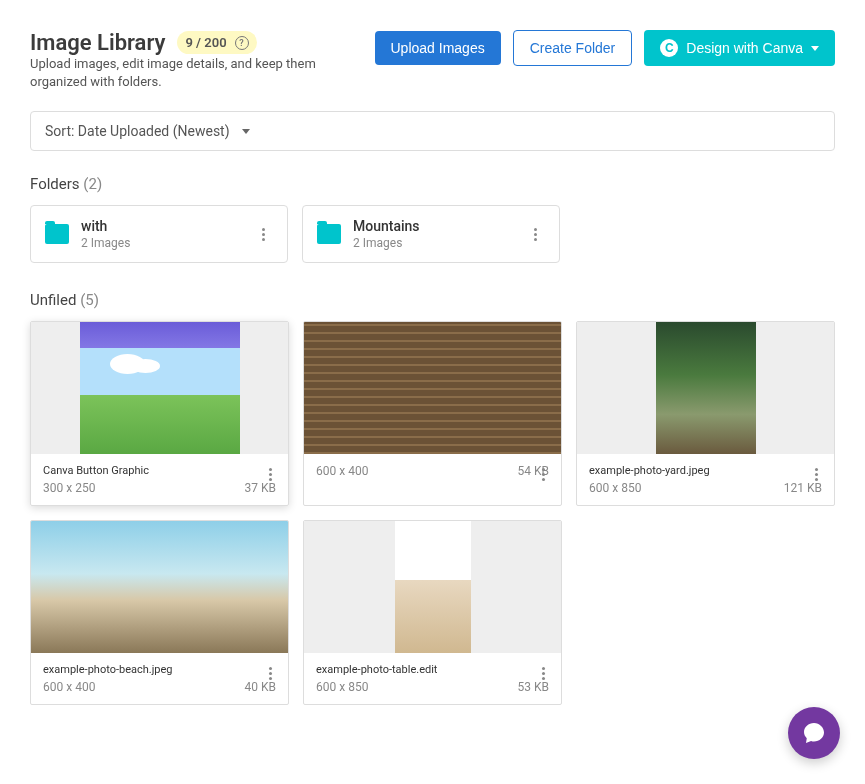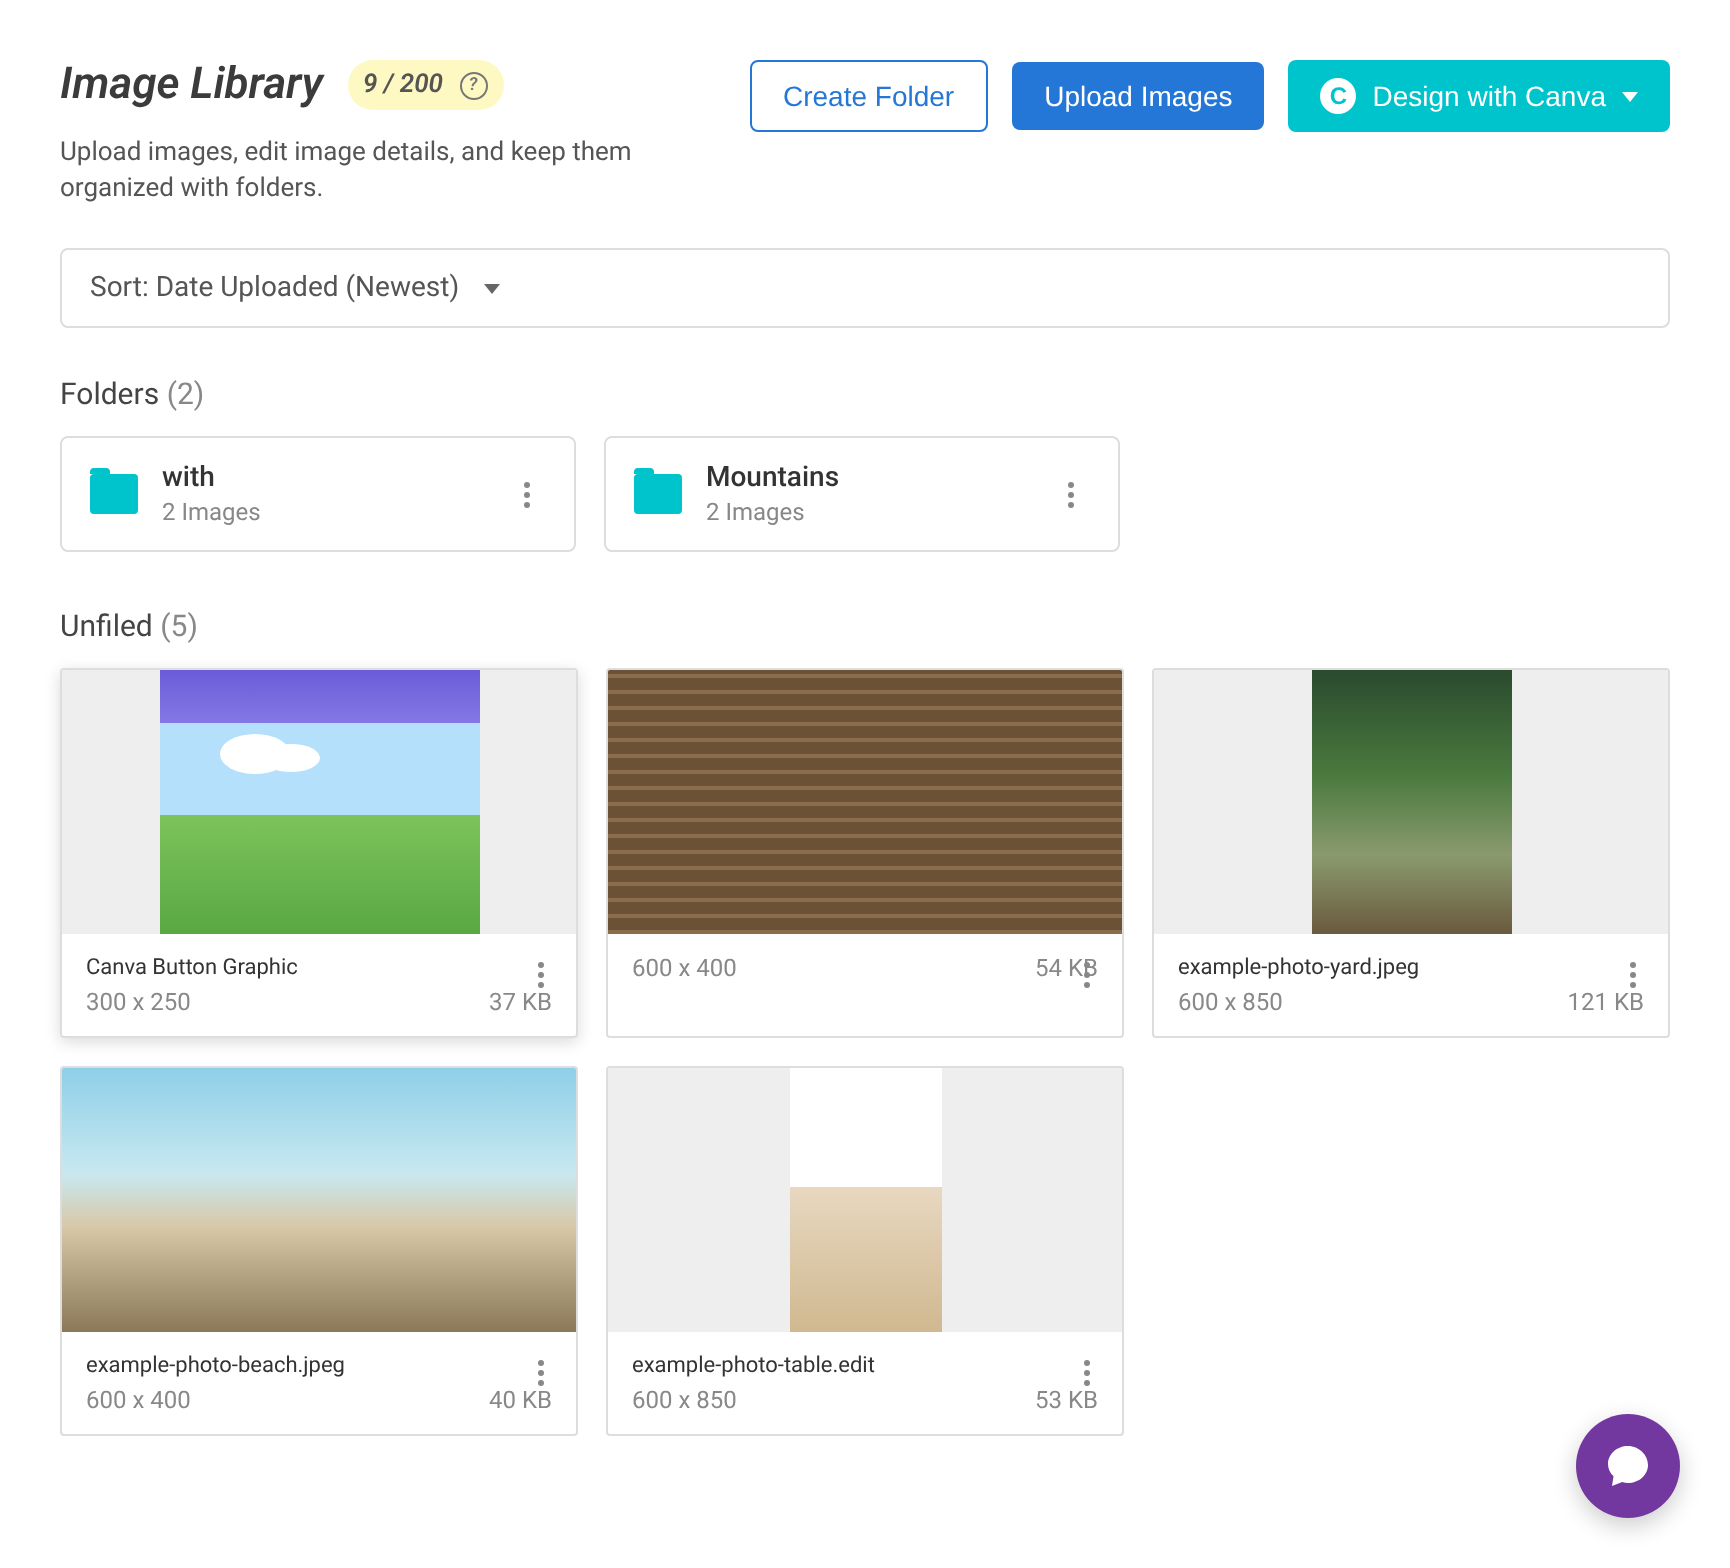--- a/index.html
+++ b/index.html
@@ -13,23 +13,23 @@
     }
     .header {
       display: flex;
       justify-content: space-between;
       align-items: flex-start;
       margin-bottom: 20px;
     }
     .header-left { flex: 1; }
     .title-row {
       display: flex;
+      align-items: center;
       gap: 12px;
-      margin-bottom: 13px;
-      font-style: italic;
+      margin-bottom: 0;
     }
     .page-title {
       font-size: 22px;
       font-weight: 600;
       color: #3b3b3b;
     }
     .count-pill {
       background: #fef9c3;
       border-radius: 16px;
       padding: 4px 8px;
@@ -268,22 +268,22 @@
     <div class="title-row">
       <h1 class="page-title">Image Library</h1>
       <div class="count-pill">
         <span>9 / 200</span>
         <span class="help-icon">?</span>
       </div>
     </div>
     <p class="subtitle">Upload images, edit image details, and keep them organized with folders.</p>
   </div>
   <div class="header-actions">
+    <button class="btn btn-primary">Upload Images</button>
     <button class="btn btn-outline">Create Folder</button>
-    <button class="btn btn-primary">Upload Images</button>
     <button class="btn btn-teal">
       <span class="canva-circle">C</span>
       <span>Design with Canva</span>
       <span class="chevron-down"></span>
     </button>
   </div>
 </div>
 
 <div class="sort-bar">
   <span>Sort: Date Uploaded (Newest)</span>

